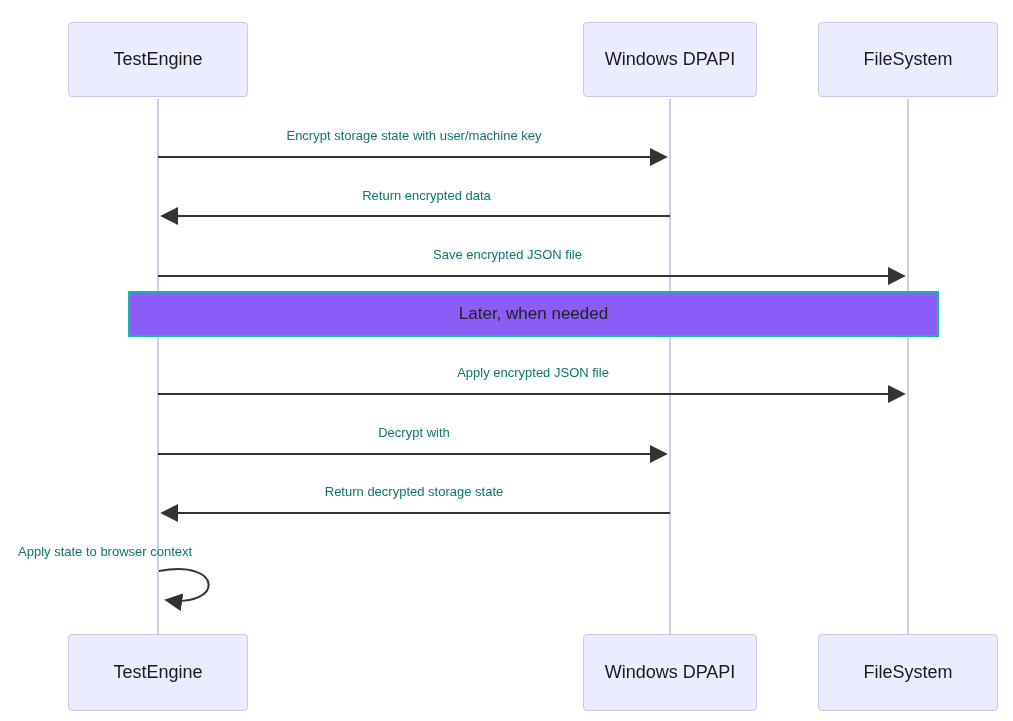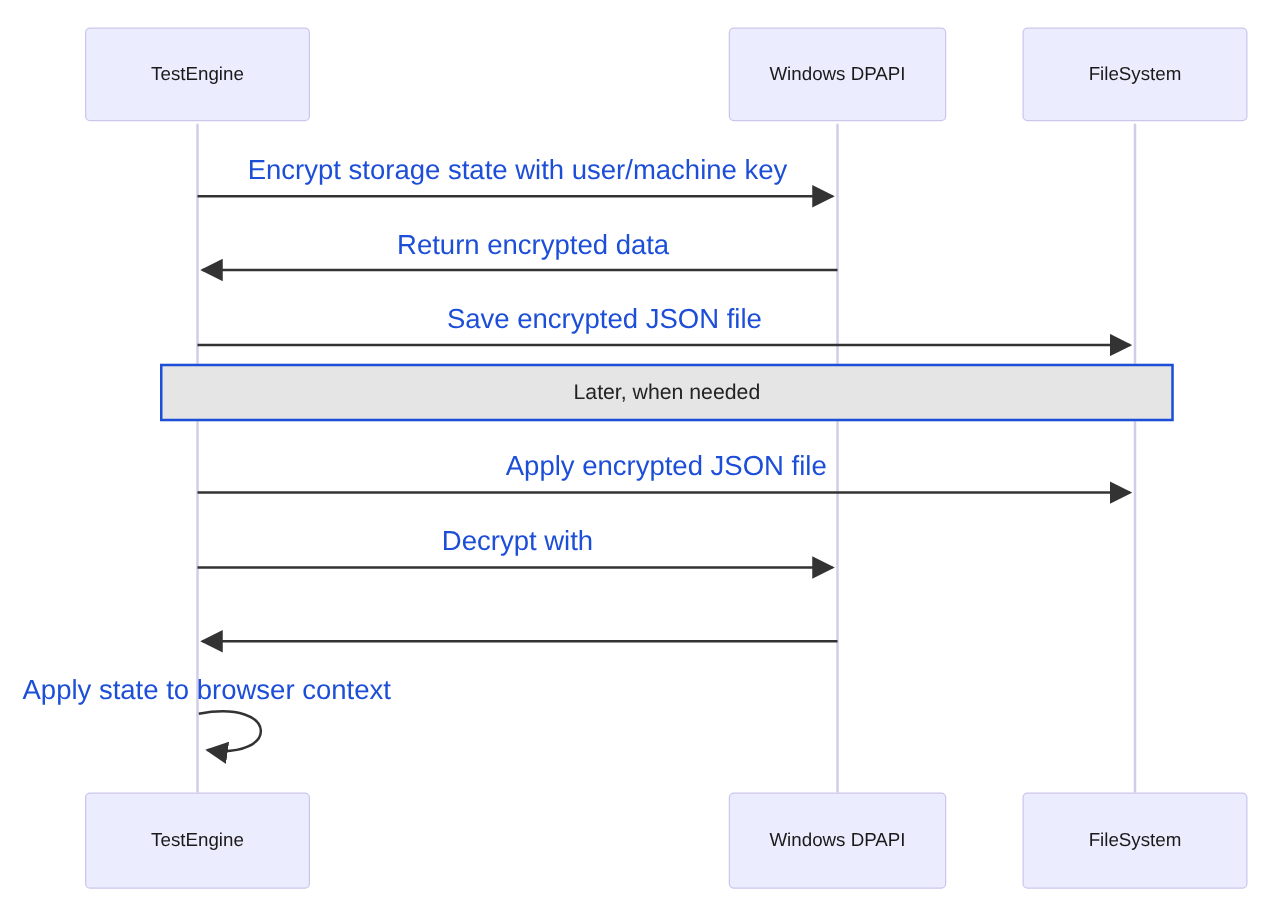--- a/index.html
+++ b/index.html
@@ -23,43 +23,43 @@
   }
   .actor {
     position: absolute;
     height: 75px;
     background: #ECECFF;
     border: 1px solid #CCC6EC;
     border-radius: 4px;
     display: flex;
     align-items: center;
     justify-content: center;
-    font-size: 15px;
+    font-size: 18px;
     color: #1a1a1a;
     box-sizing: border-box;
   }
   .msg-label {
     position: absolute;
     text-align: center;
-    font-size: 22px;
-    color: #1d4ed8;
+    font-size: 13px;
+    color: #0f766e;
     line-height: 23px;
     white-space: nowrap;
   }
   .msg-label.self {
     text-align: right;
   }
   .note-box {
     position: absolute;
     left: 128px;
     top: 291px;
     width: 811px;
     height: 46px;
-    background: #e5e5e5;
-    border: 2px solid #1d4ed8;
+    background: #8b5cf6;
+    border: 2px solid #14b8a6;
     box-sizing: border-box;
     display: flex;
     align-items: center;
     justify-content: center;
     font-size: 17px;
     color: #222222;
   }
 </style>
 </head>
 <body>
@@ -92,23 +92,24 @@
   </div>
   <div class="actor" style="left:583px; top:22px; width:174px;">
     <span>Windows DPAPI</span>
   </div>
   <div class="actor" style="left:818px; top:22px; width:180px;">
     <span>FileSystem</span>
   </div>
 
   <div class="msg-label" style="left:158px; top:124px; width:512px;">Encrypt storage state with user/machine key</div>
   <div class="msg-label" style="left:158px; top:184px; width:537px;">Return encrypted data</div>
-  <div class="msg-label" style="left:146px; top:243px; width:675px;">Save encrypted JSON file</div>
+  <div class="msg-label" style="left:170px; top:243px; width:675px;">Save encrypted JSON file</div>
   <div class="msg-label" style="left:158px; top:361px; width:750px;">Apply encrypted JSON file</div>
   <div class="msg-label" style="left:158px; top:421px; width:512px;">Decrypt with</div>
+  <div class="msg-label" style="left:158px; top:480px; width:512px;">Return decrypted storage state</div>
   <div class="msg-label self" style="left:18px; top:540px;">Apply state to browser context</div>
 
   <div class="note-box">
     <span>Later, when needed</span>
   </div>
 
   <div class="actor" style="left:68px; top:634px; width:180px; height:77px;">
     <span>TestEngine</span>
   </div>
   <div class="actor" style="left:583px; top:634px; width:174px; height:77px;">

